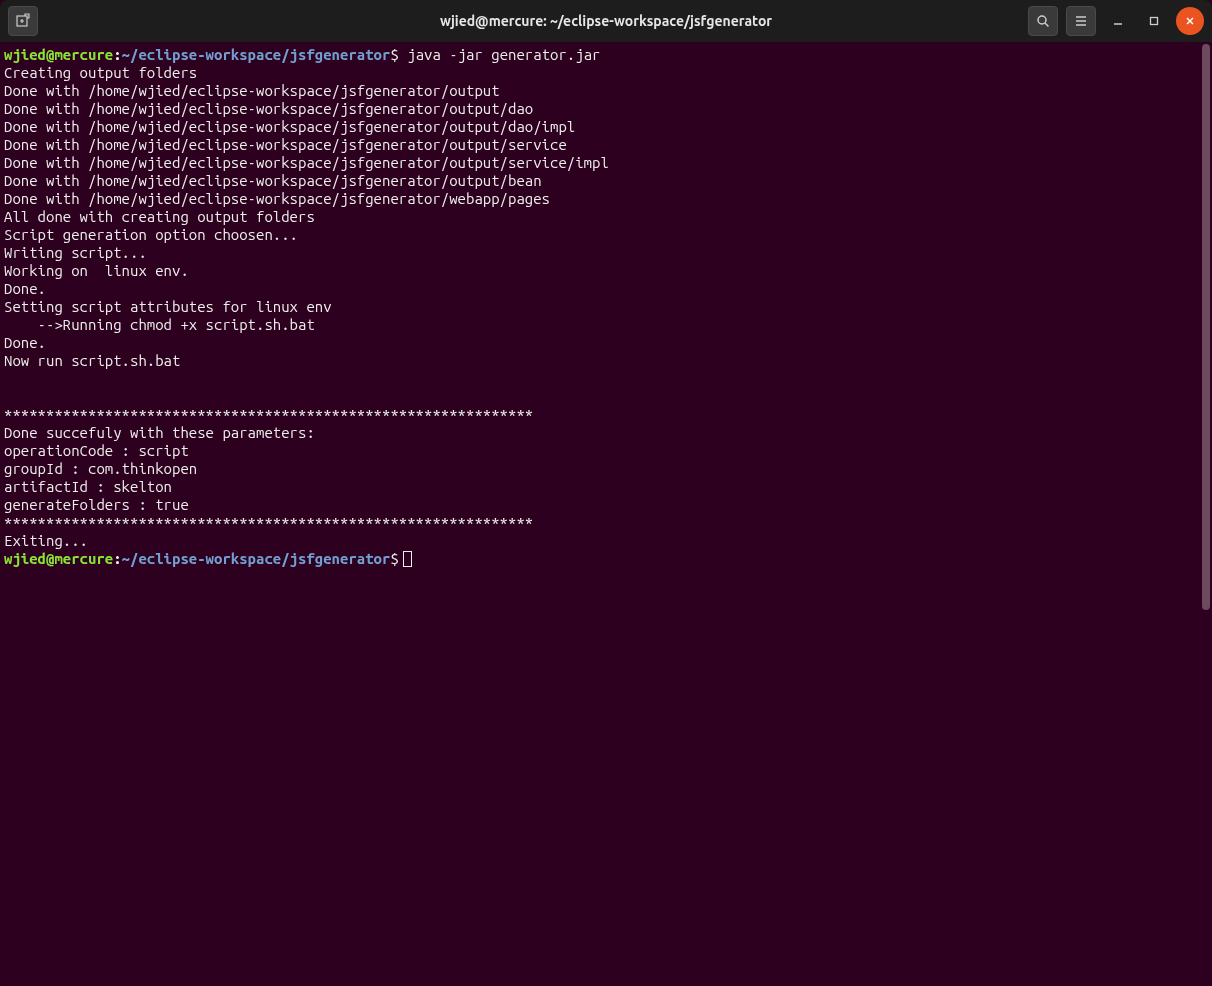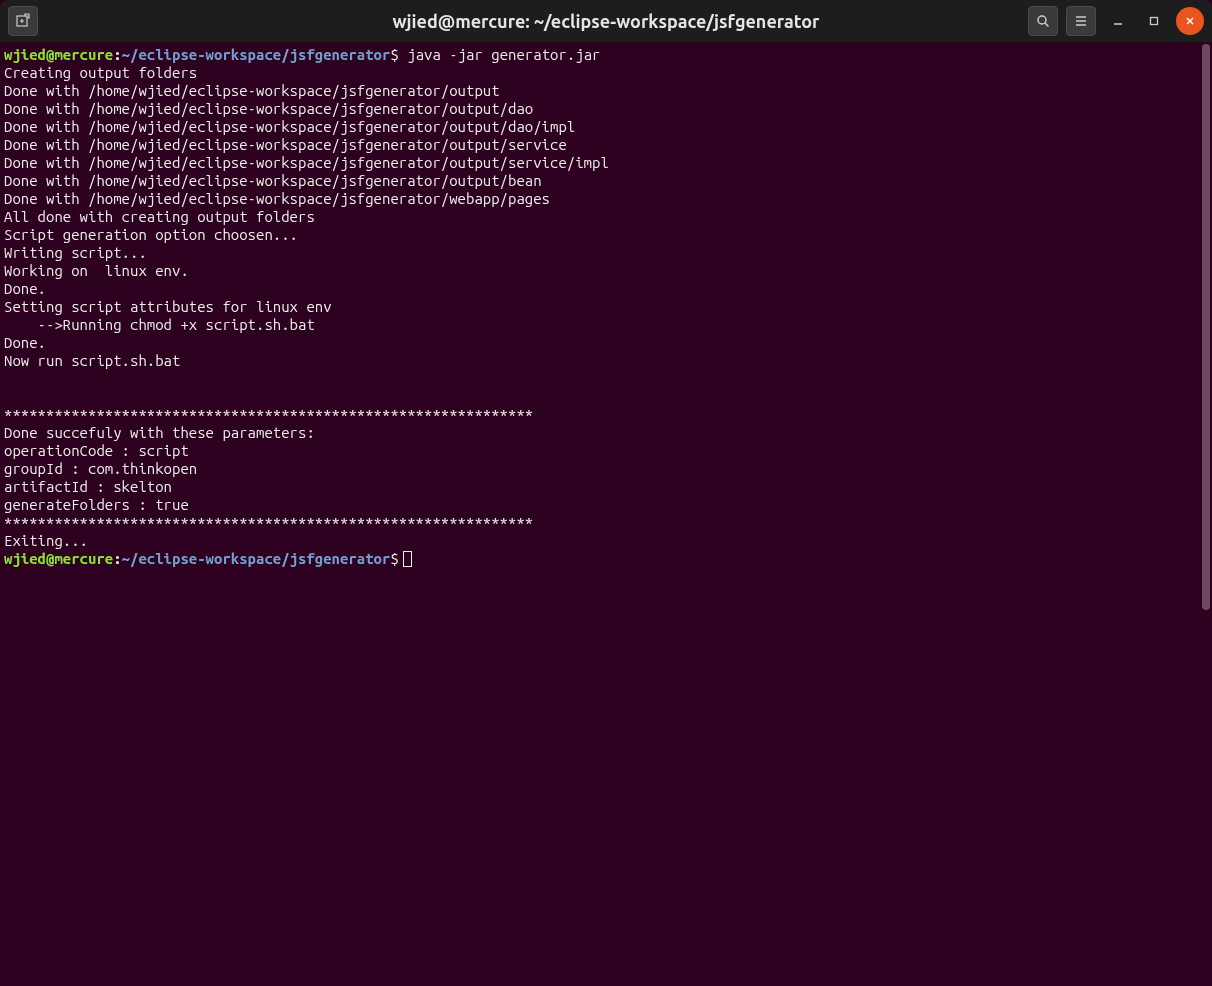--- a/index.html
+++ b/index.html
@@ -43,21 +43,21 @@
     display: flex;
     align-items: center;
     justify-content: center;
     border:1px solid #4a4a4a;
     cursor: pointer;
   }
   .title-btn svg { width: 16px; height: 16px; }
   .title-text {
     color: #e6e6e6;
     font-family: Ubuntu, sans-serif;
-    font-size: 18px;
+    font-size: 14px;
     font-weight: 600;
     position:absolute;
     left:50%;
     transform:translateX(-50%);
   }
   .win-ctrl {
     width: 28px;
     height: 28px;
     border-radius: 50%;
     display:flex;

